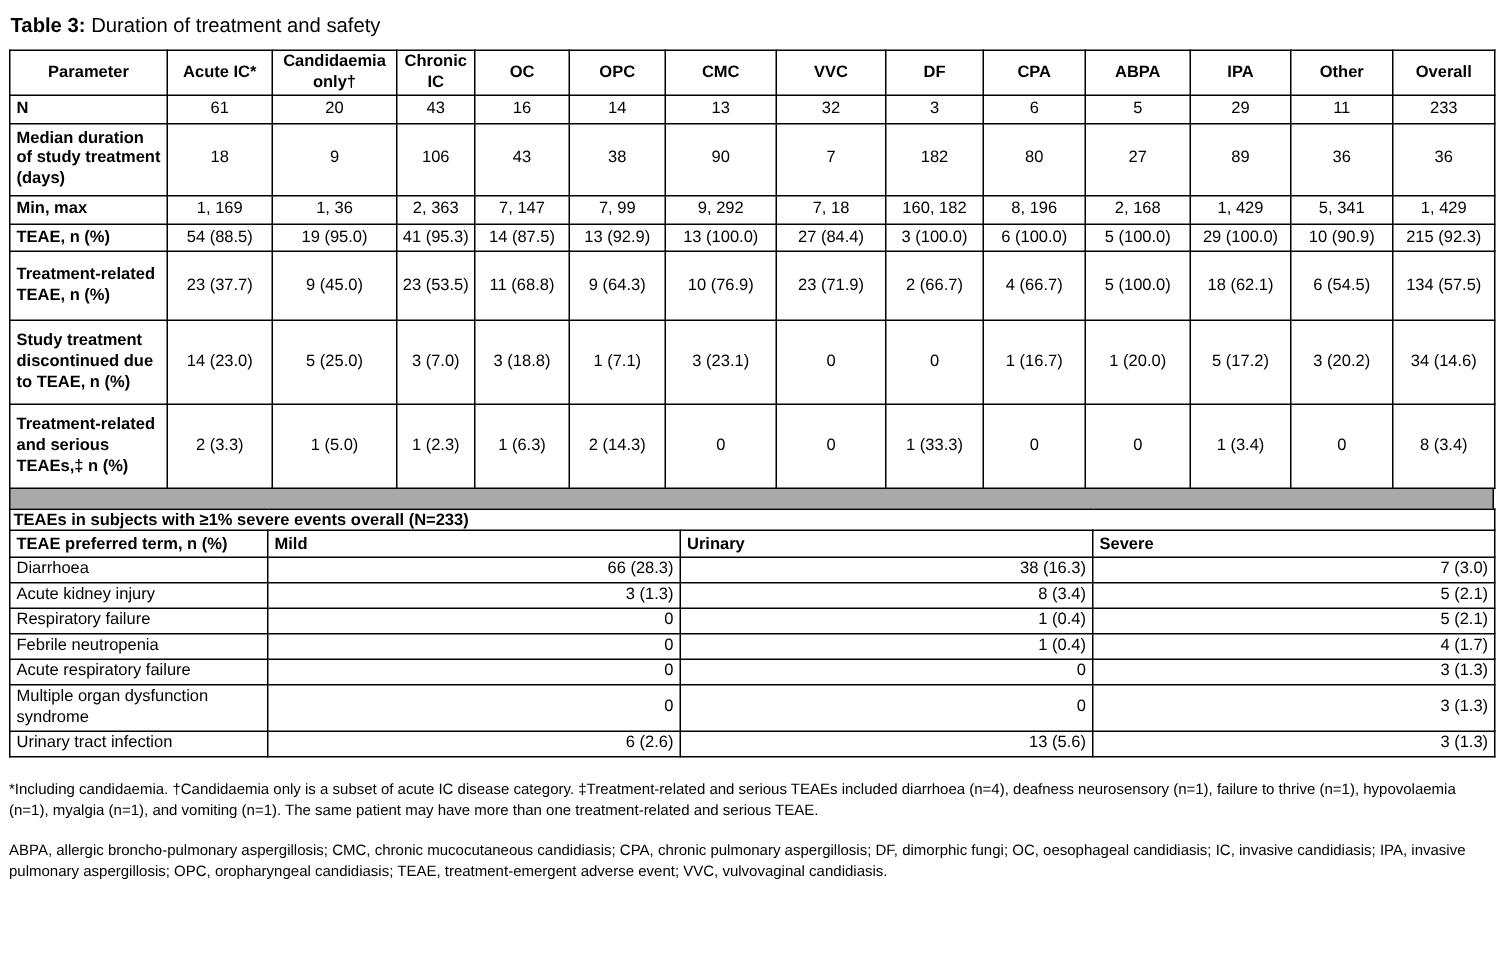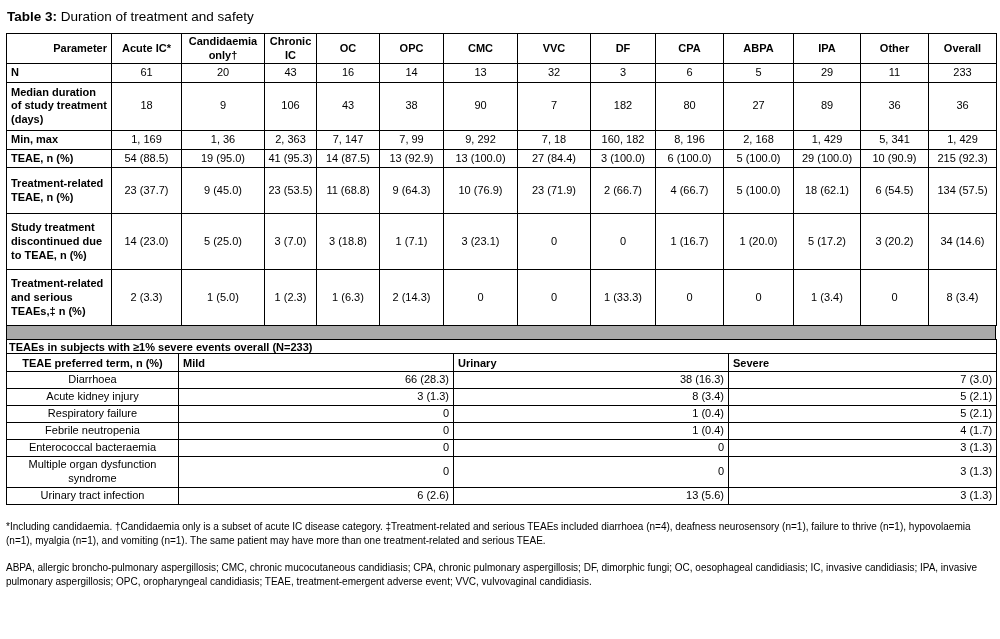--- a/index.html
+++ b/index.html
@@ -3,37 +3,37 @@
 <meta charset="utf-8">
 <style>
   html,body { margin:0; padding:0; background:#fff; }
   body { width:1000px; height:639px; font-family:"Liberation Sans", sans-serif; color:#000; overflow:hidden; }
   .page { padding:6px 4px 0 6px; }
   .title { font-size:13.5px; margin:3px 0 9px 1px; }
   .title .b { font-weight:bold; }
   table { border-collapse:collapse; table-layout:fixed; width:990px; }
   .t1 th, .t1 td, .t2 th, .t2 td { border:1px solid #000; font-size:11px; overflow:hidden; }
   .t1 th { font-weight:bold; text-align:center; vertical-align:middle; padding:1px; line-height:1.2; }
-  .t1 th.lbl { text-align:right; padding:2px 4px; }
+  .t1 th.lbl { text-align:center; padding:2px 4px; }
   .t1 td { text-align:center; vertical-align:middle; padding:1px; line-height:1.25; }
   .t1 td.lbl { text-align:left; font-weight:bold; padding:2px 4px; }
   .hH  { height:30px; }
   .h16 { height:16px; }
   .h48 { height:48px; }
   .h17 { height:17px; }
   .h46 { height:46px; }
   .h56 { height:56px; }
   .h28 { height:28px; }
   .gray-bar { width:990px; height:13px; background:#a9a9a9; border-left:1px solid #000; border-right:1px solid #000; box-sizing:border-box; }
   .t2 { margin-top:0; }
   .t2 th.sec { font-weight:bold; padding:0 2px; height:13px; }
   .t2 th { font-weight:bold; vertical-align:middle; padding:1px 4px; height:15px; text-align:left; }
-  .t2 th.lbl2 { text-align:center; }
+  .t2 th.lbl2 { text-align:left; }
   .t2 td { vertical-align:middle; padding:1px 4px; line-height:1.25; }
-  .t2 td.lbl2 { text-align:center; }
+  .t2 td.lbl2 { text-align:left; }
   .t2 td.val { text-align:right; }
   .r17 { height:17px; }
   .r28 { height:28px; }
   .footnotes { margin-top:15px; width:986px; font-size:10px; line-height:1.4; }
   .footnotes p { margin:0 0 13px 0; }
 </style>
 </head>
 <body>
 
 <div class="page">
@@ -233,21 +233,21 @@
         <td class="val">1 (0.4)</td>
         <td class="val">5 (2.1)</td>
       </tr>
       <tr class="r17">
         <td class="lbl2">Febrile neutropenia</td>
         <td class="val">0</td>
         <td class="val">1 (0.4)</td>
         <td class="val">4 (1.7)</td>
       </tr>
       <tr class="r17">
-        <td class="lbl2">Enterococcal bacteraemia</td>
+        <td class="lbl2">Acute respiratory failure</td>
         <td class="val">0</td>
         <td class="val">0</td>
         <td class="val">3 (1.3)</td>
       </tr>
       <tr class="r28">
         <td class="lbl2">Multiple organ dysfunction syndrome</td>
         <td class="val">0</td>
         <td class="val">0</td>
         <td class="val">3 (1.3)</td>
       </tr>

